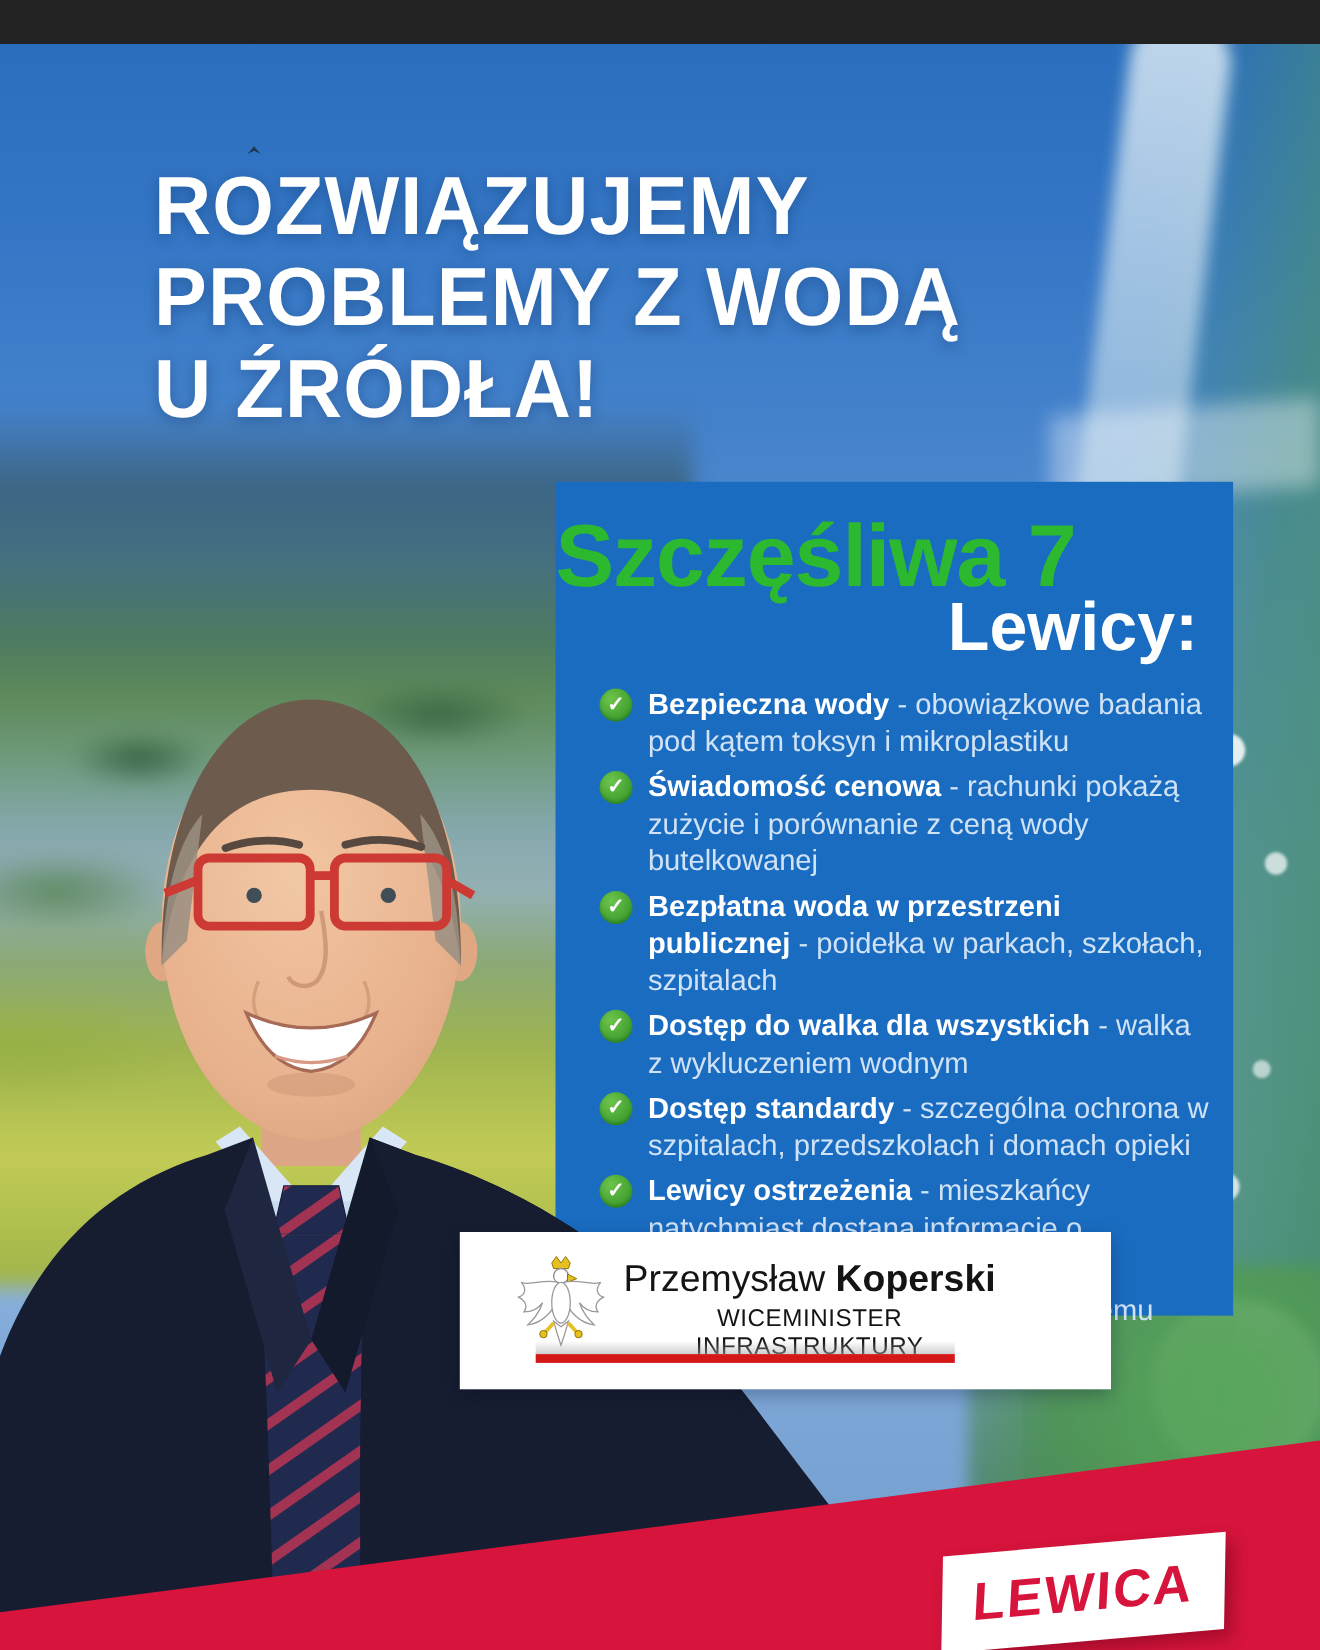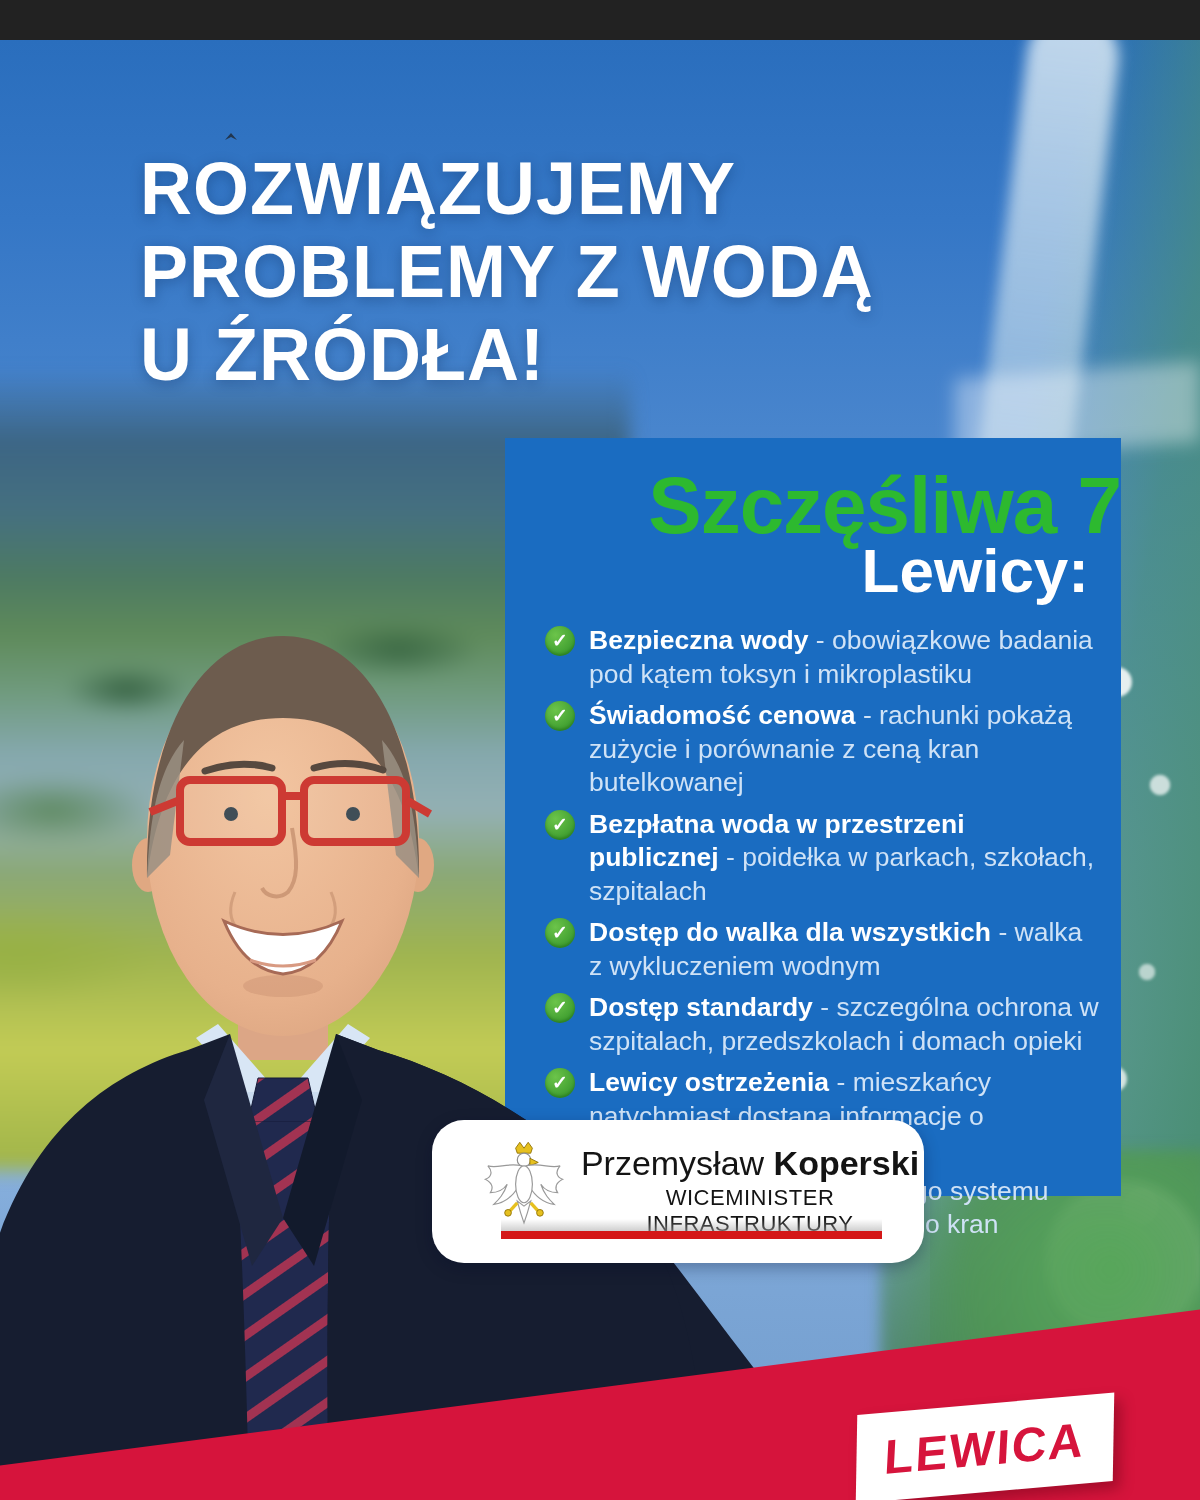--- a/index.html
+++ b/index.html
@@ -70,21 +70,21 @@
     color:#fff;font-weight:bold;font-size:72px;line-height:80px;letter-spacing:1px;
     text-shadow:0 3px 12px rgba(10,40,85,.35);
     transform:scaleY(1.04);transform-origin:top left;
   }
   
   .panel{
     position:absolute;left:505px;top:398px;width:616px;height:758px;z-index:2;
     background:#1a6cc1;
   }
   .panel-title-accent{
-    margin-top:26px;text-align:right;
+    margin-top:26px;text-align:left;
     color:#2db92f;font-size:80px;font-weight:bold;letter-spacing:-1px;line-height:84px;
   }
   .panel-title-rest{
     text-align:right;padding-right:32px;margin-top:-10px;
     color:#fff;font-size:62px;font-weight:bold;line-height:66px;
   }
   .panel-list{
     list-style:none;margin:20px 0 0 0;padding:0 20px 0 40px;
   }
   .p-item{
@@ -97,22 +97,22 @@
     width:30px;height:30px;border-radius:50%;margin-top:2px;
     background:radial-gradient(circle at 35% 30%, #6cc44a, #3f9e30 72%);
     box-shadow:inset 0 -2px 3px rgba(0,60,0,.3);
     color:#fff;font-size:19px;font-weight:bold;
     display:flex;align-items:center;justify-content:center;
   }
   
   .portrait{position:absolute;left:0;top:590px;z-index:3;}
   
   .badge{
-    position:absolute;left:432px;top:1080px;width:492px;height:143px;z-index:4;
-    background:#fff;box-shadow:0 5px 16px rgba(0,10,40,.3);border-radius:32px;
+    position:absolute;left:418px;top:1080px;width:592px;height:143px;z-index:4;
+    background:#fff;box-shadow:0 5px 16px rgba(0,10,40,.3);
   }
   .badge-eagle{position:absolute;left:50px;top:12px;z-index:2;}
   .badge-text{position:absolute;left:140px;top:22px;width:356px;text-align:center;color:#141414;}
   .badge-name{font-size:34px;line-height:42px;font-weight:400;}
   .badge-name .bold{font-weight:bold;}
   .badge-role{font-size:22px;line-height:26px;letter-spacing:.5px;margin-top:1px;}
   .badge-grad{position:absolute;left:69px;top:99px;width:381px;height:12px;
     background:linear-gradient(180deg, rgba(190,190,190,0), rgba(168,168,168,.55));}
   .badge-bar{position:absolute;left:69px;top:111px;width:381px;height:8px;background:#d41717;}
   
@@ -157,21 +157,21 @@
   <div class="panel">
     <div class="panel-title-accent">Szczęśliwa 7</div>
     <div class="panel-title-rest">Lewicy:</div>
     <ul class="panel-list">
       <li class="p-item">
         <span class="check">✓</span>
         <span><span class="lead">Bezpieczna wody</span> <span>- obowiązkowe badania pod kątem toksyn i mikroplastiku</span></span>
       </li>
       <li class="p-item">
         <span class="check">✓</span>
-        <span><span class="lead">Świadomość cenowa</span> <span>- rachunki pokażą zużycie i porównanie z ceną kran butelkowanej</span></span>
+        <span><span class="lead">Świadomość cenowa</span> <span>- rachunki pokażą zużycie i porównanie z ceną wody butelkowanej</span></span>
       </li>
       <li class="p-item">
         <span class="check">✓</span>
         <span><span class="lead">Bezpłatna woda w przestrzeni publicznej</span> <span>- poidełka w parkach, szkołach, szpitalach</span></span>
       </li>
       <li class="p-item">
         <span class="check">✓</span>
         <span><span class="lead">Dostęp do walka dla wszystkich</span> <span>- walka z wykluczeniem wodnym</span></span>
       </li>
       <li class="p-item">

